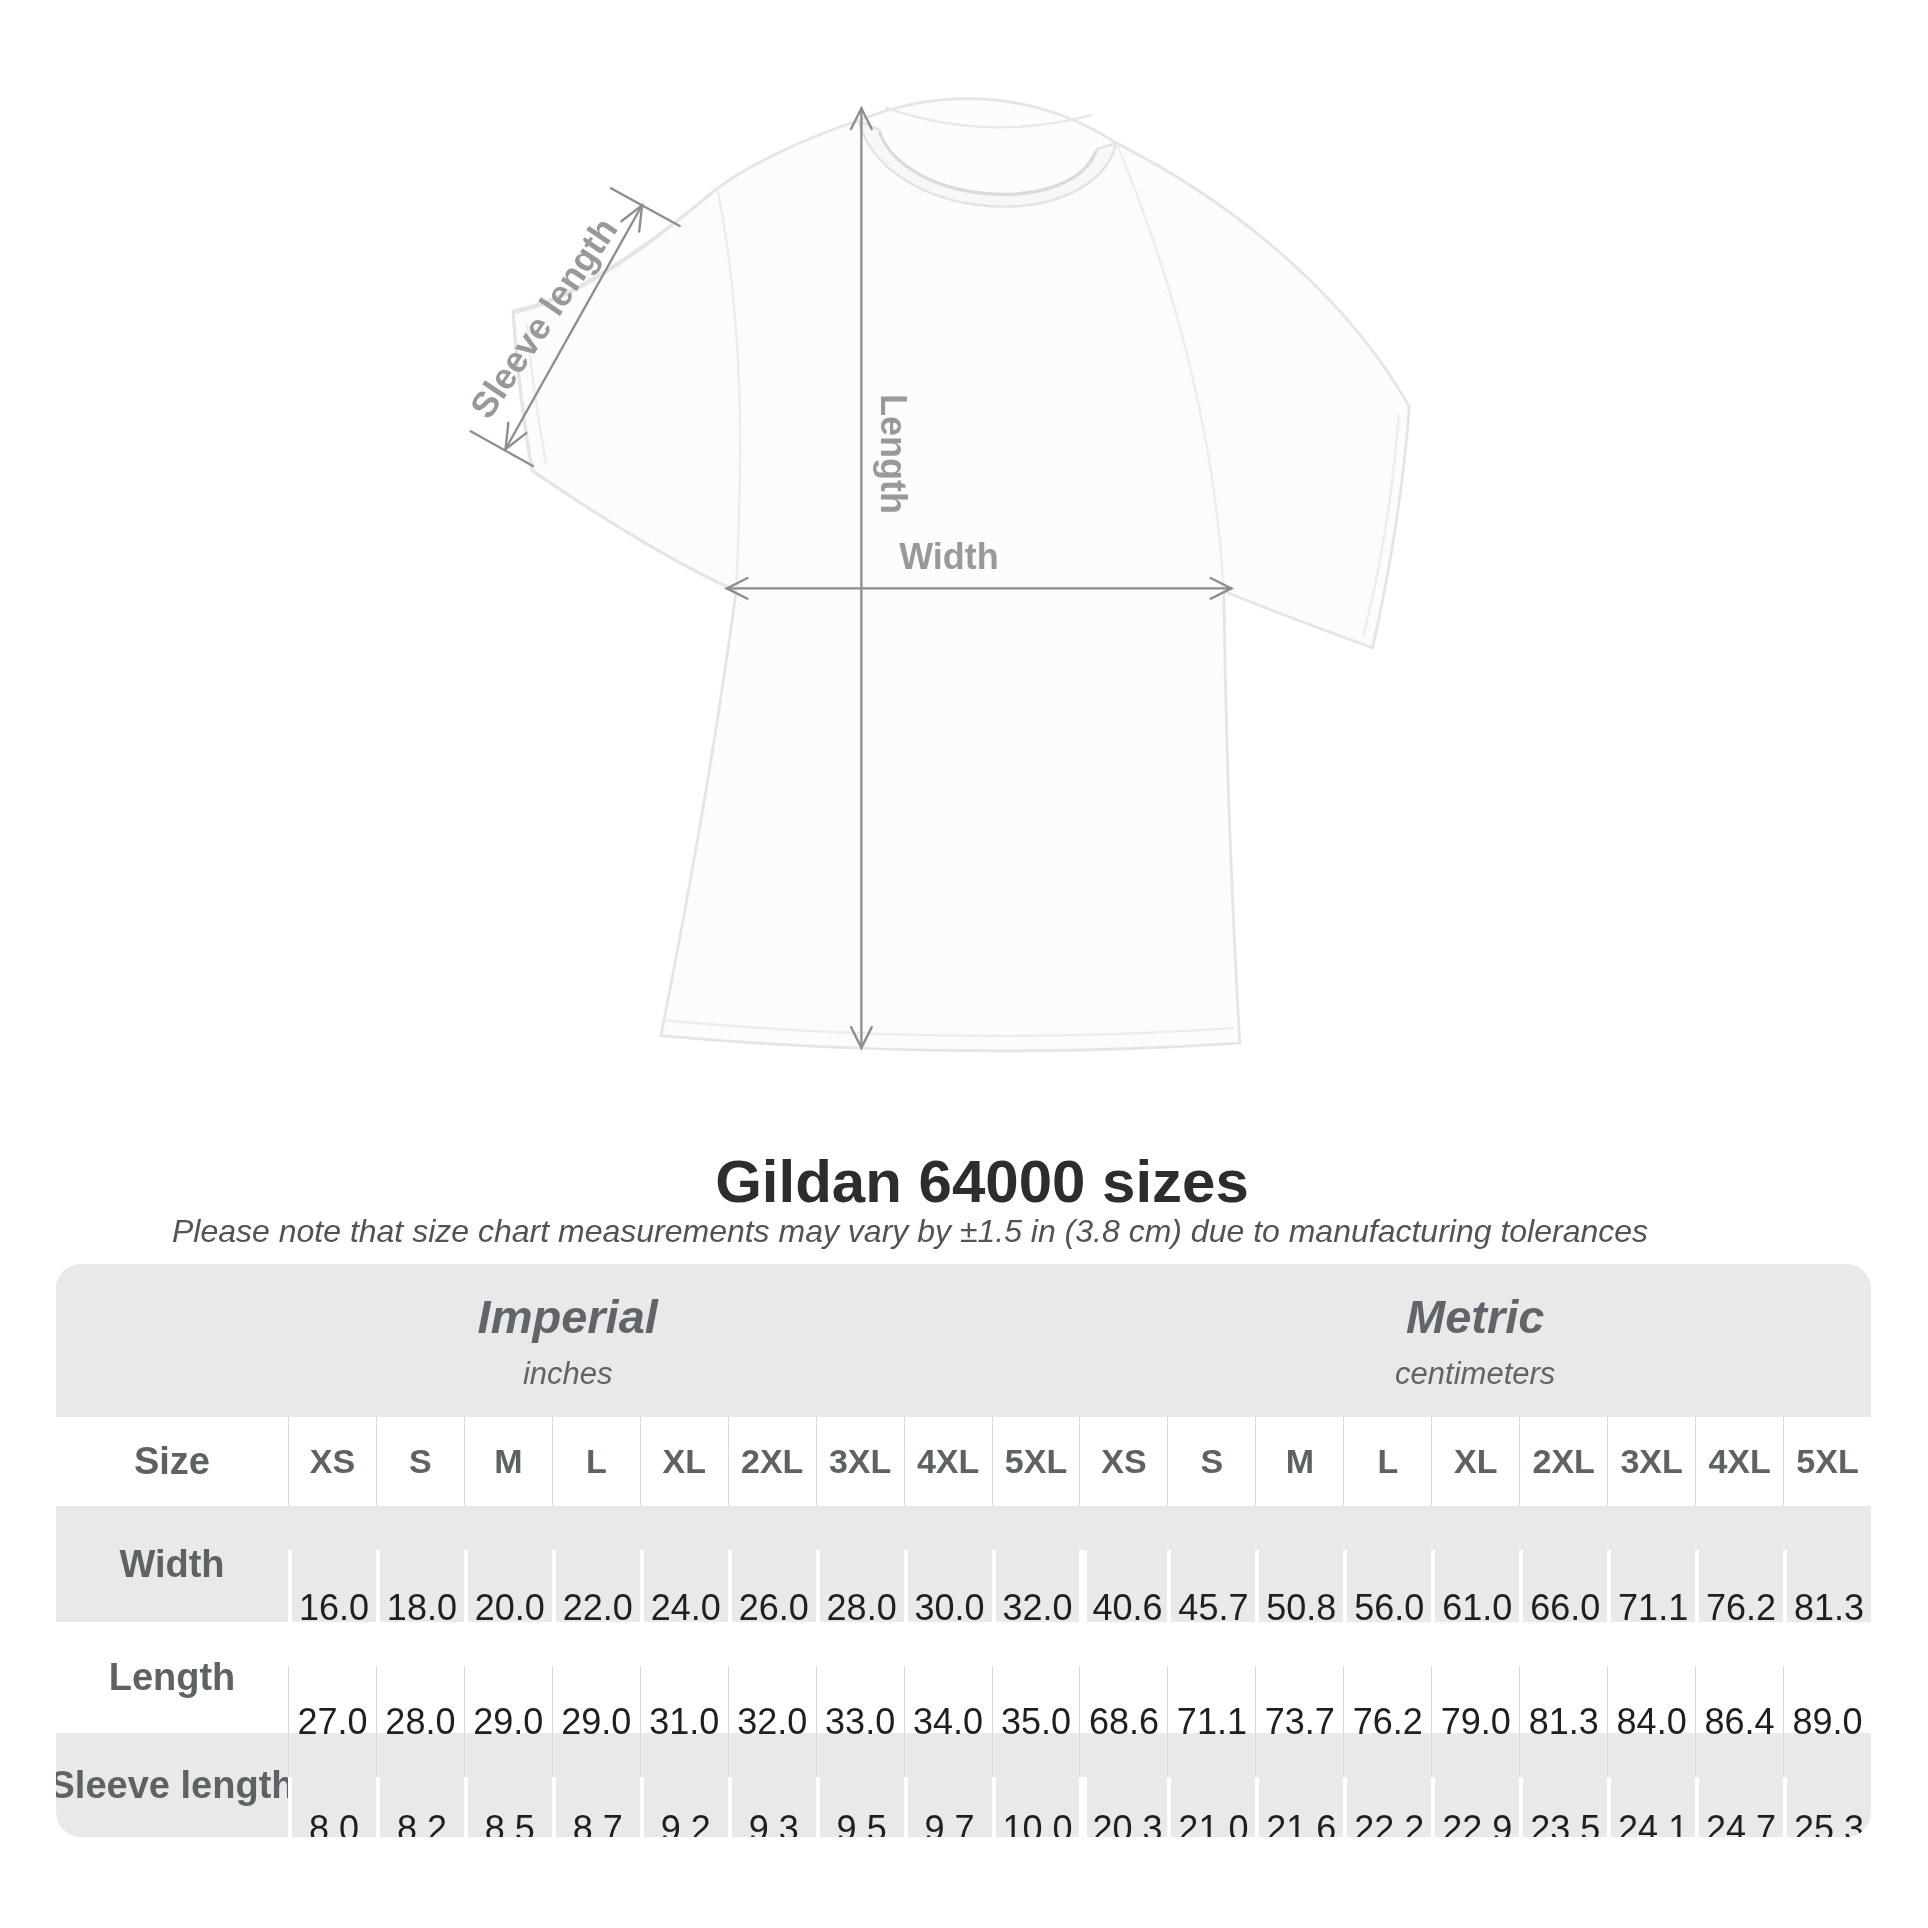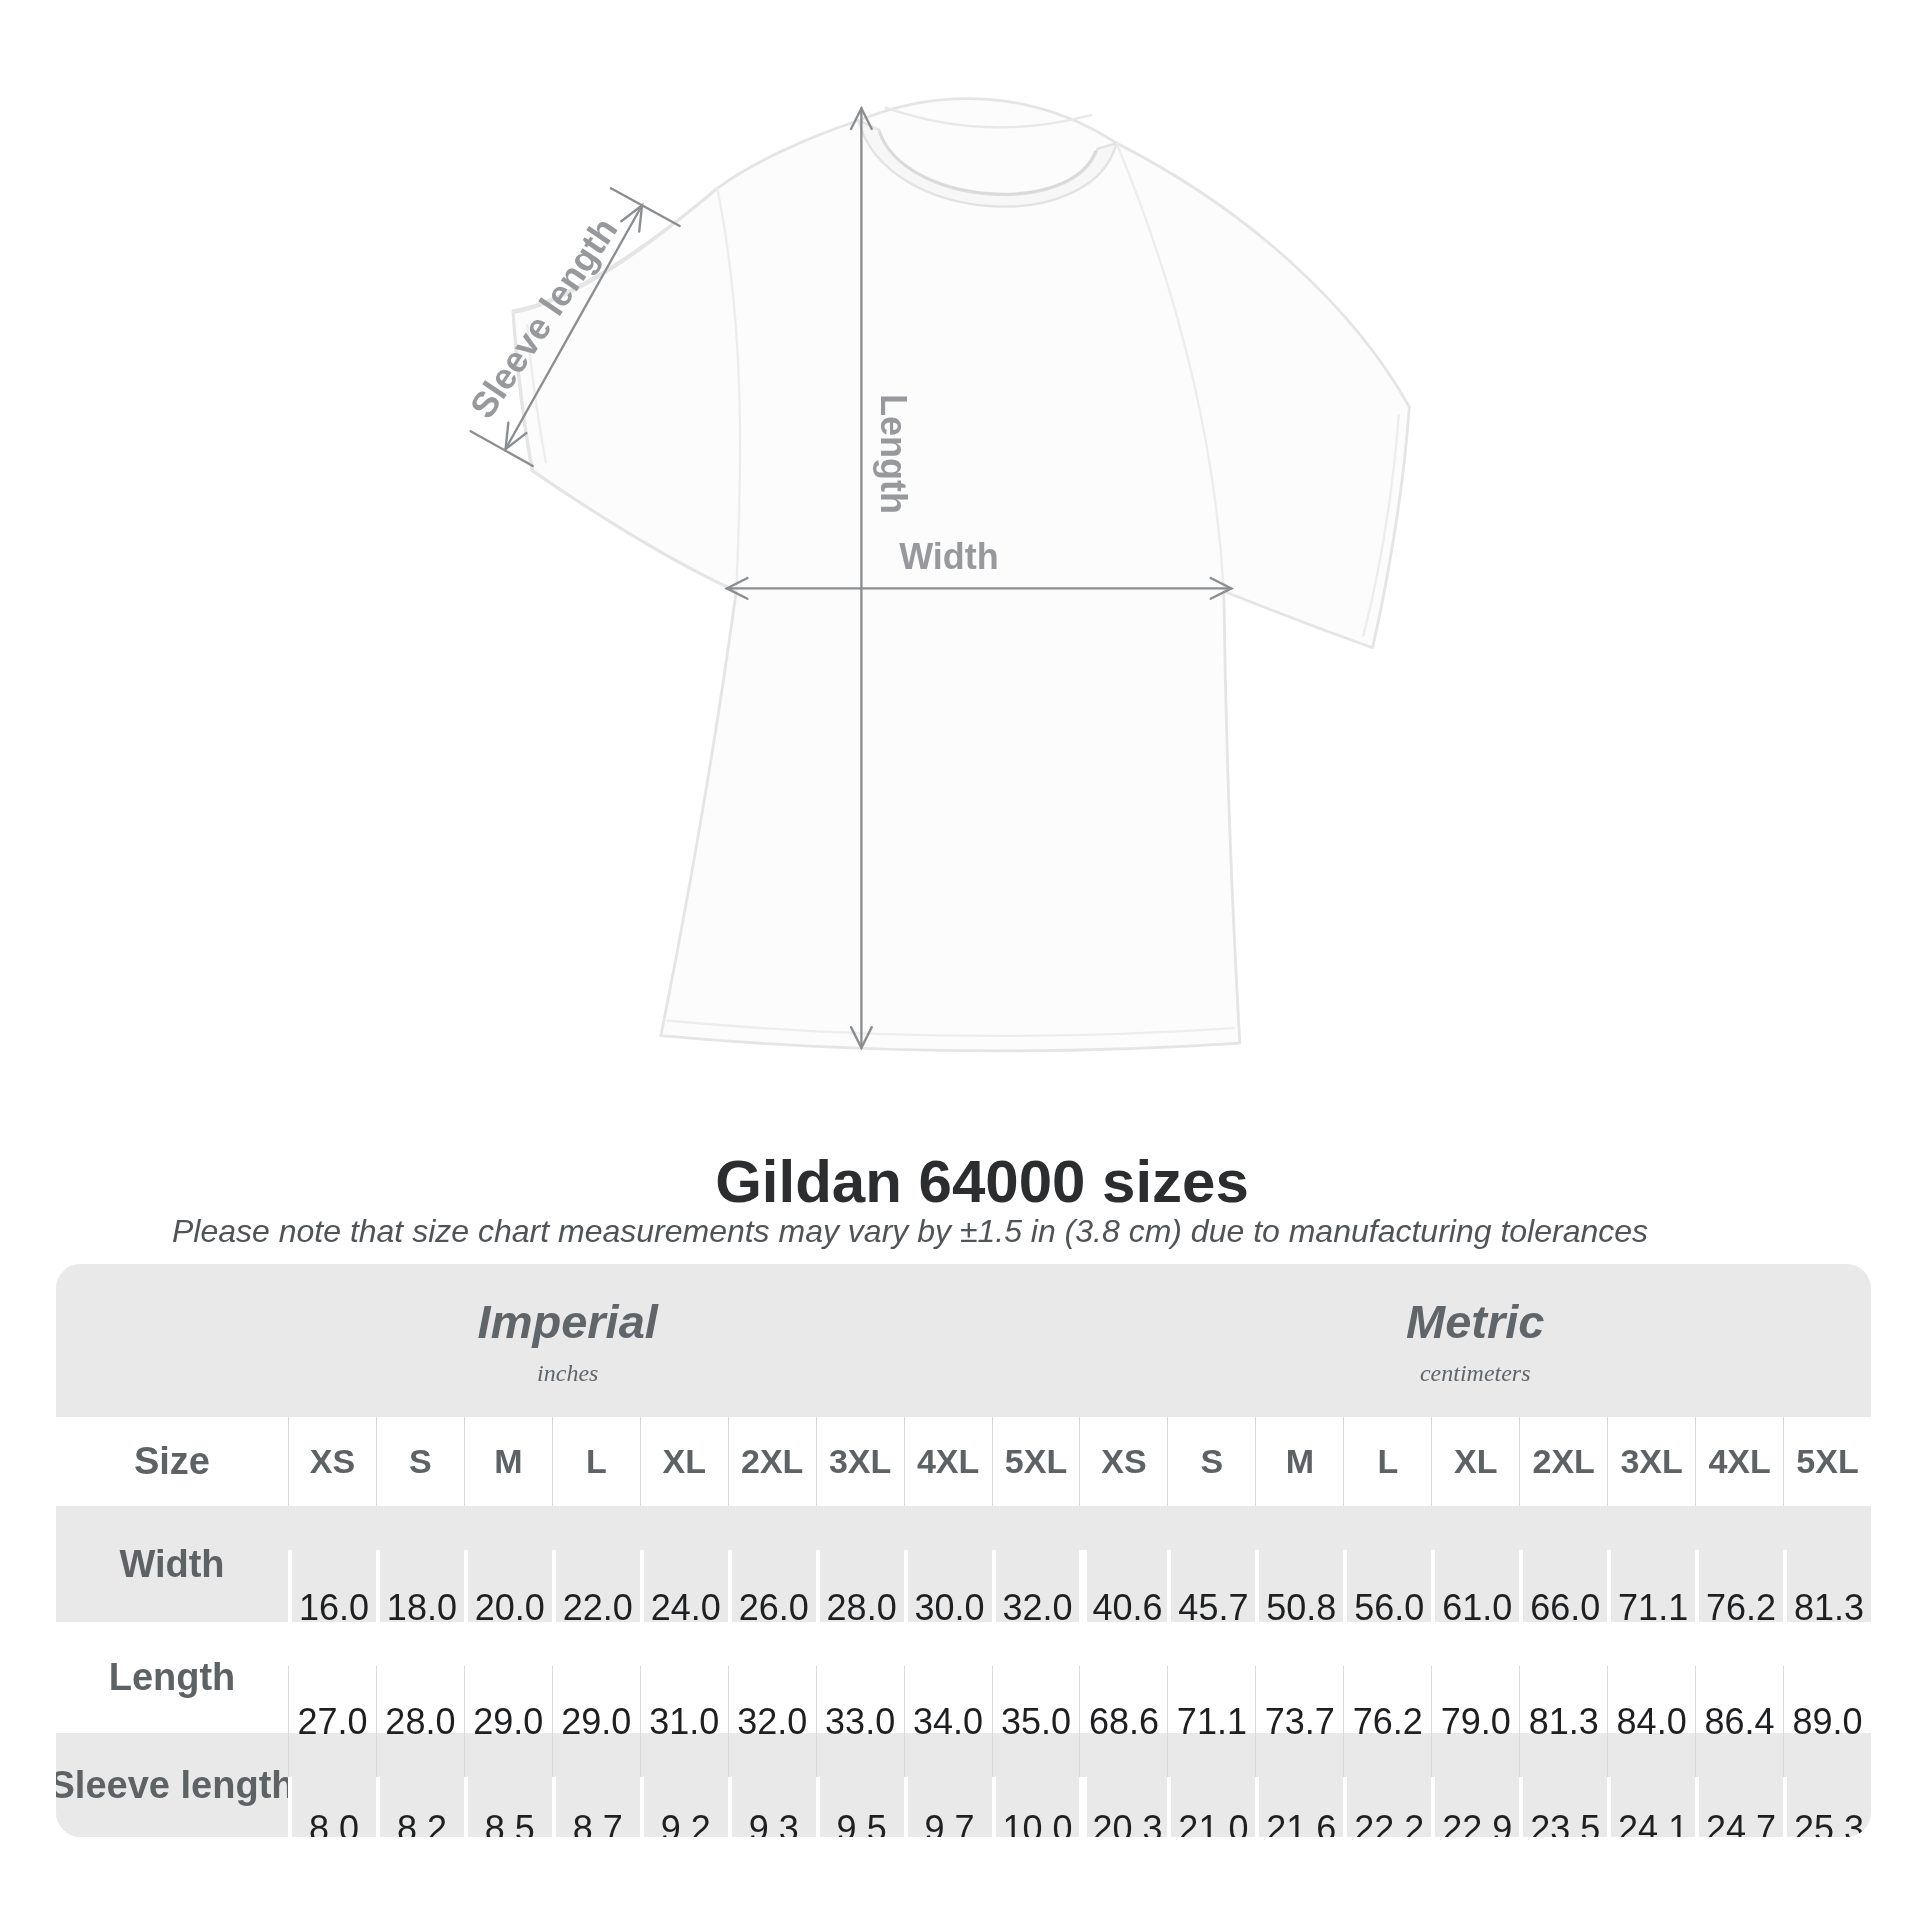--- a/index.html
+++ b/index.html
@@ -21,21 +21,21 @@
               font-style:italic;font-size:32px;color:#505457;}
 
   
   .size-table{position:absolute;left:56px;top:1264px;width:1815px;border-radius:24.5px;
               overflow:hidden;background:#ffffff;}
   .unit-band{display:flex;background:#e9e9e9;height:153px;}
   .u-col{display:flex;flex-direction:column;align-items:center;justify-content:center;gap:11.3px;}
   .u-imperial{width:1024px;}
   .u-metric{width:792px;}
   .u-title{font-style:italic;font-weight:700;font-size:47px;color:#60656a;text-align:center;}
-  .u-unit{font-style:italic;font-size:24px;color:#60656a;font-family:Liberation Serif, serif;}
+  .u-unit{font-style:italic;font-size:31px;color:#60656a;}
 
   .trow{display:grid;grid-template-columns:232px repeat(18,1fr);}
   .trow-sizes{height:89px;background:#ffffff;}
   .trow-width{height:116px;background:#e9e9e9;}
   .trow-length{height:111px;background:#ffffff;}
   .trow-sleeve{height:104px;background:#e9e9e9;}
   .cell{display:flex;align-items:center;justify-content:center;height:100%;
         overflow:hidden;white-space:nowrap;}
   .t-white .cell:not(:first-child){border-left:1.9px solid #d9d9d9;}
   .t-gray  .cell:not(:first-child){border-left:4.7px solid #ffffff;}

